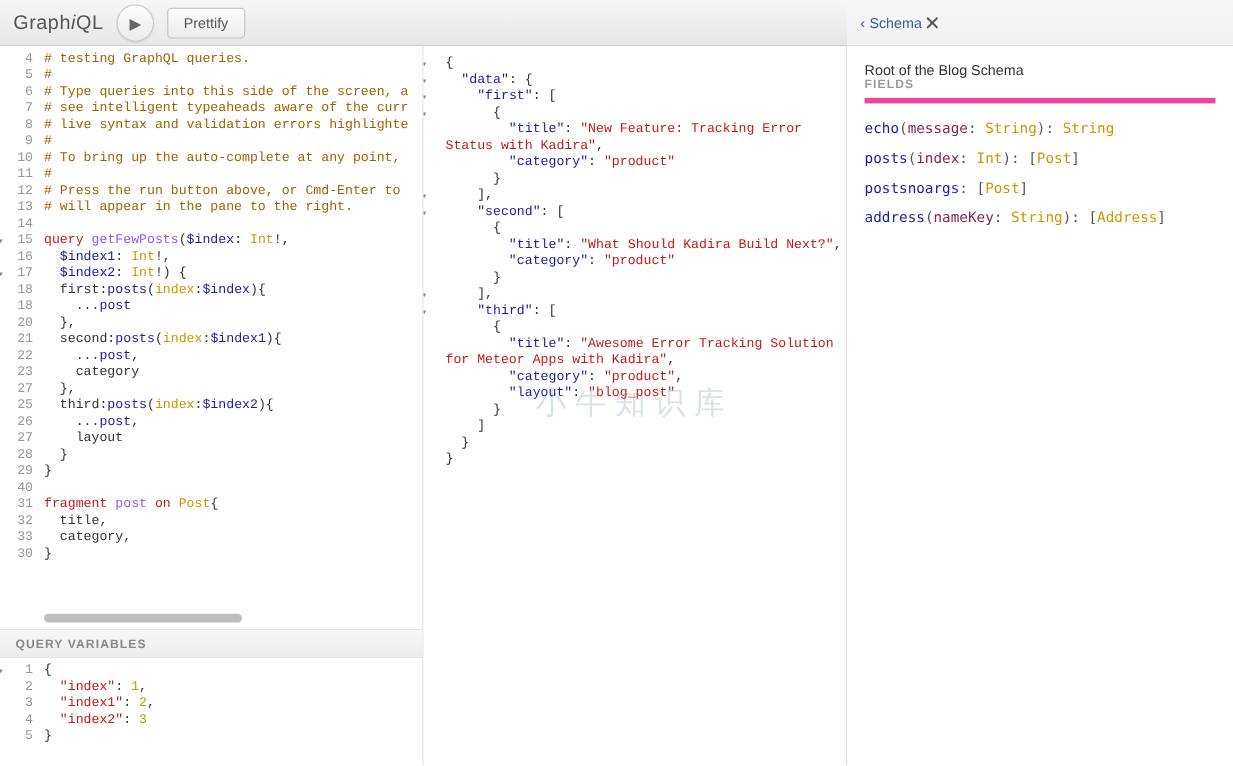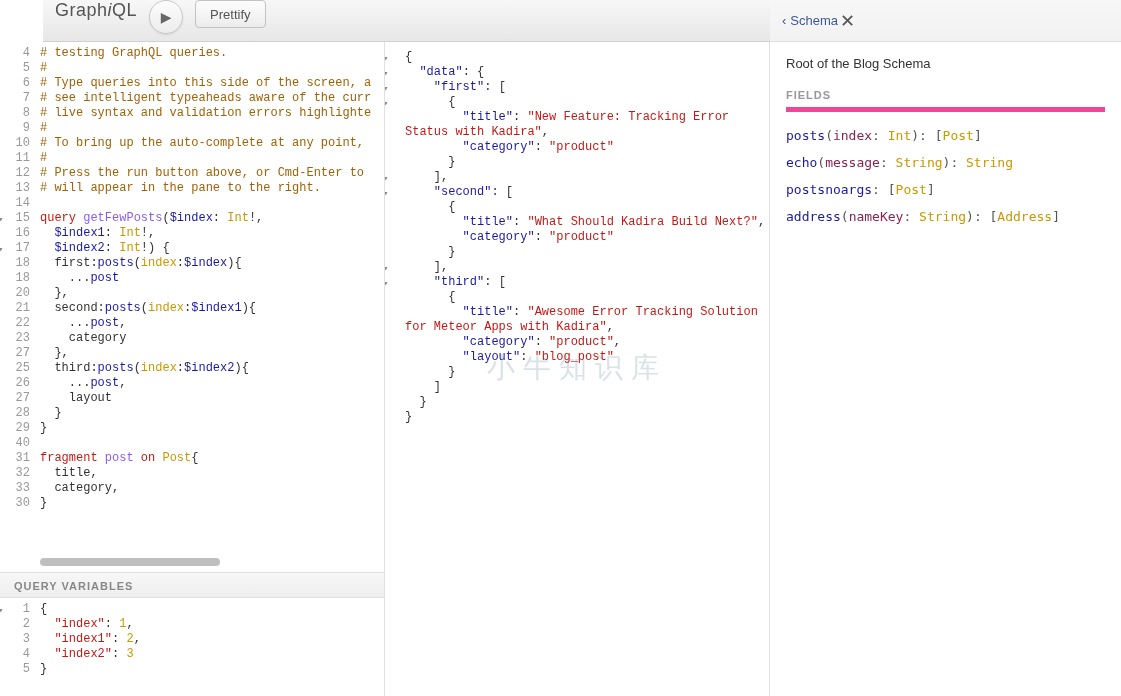--- a/index.html
+++ b/index.html
@@ -1,17 +1,17 @@
 <!DOCTYPE html>
 <html><head>
 <meta charset="utf-8">
 <style>
   * { box-sizing: border-box; margin: 0; padding: 0; }
   body { font-family: -apple-system, BlinkMacSystemFont, "Segoe UI", Helvetica, Arial, sans-serif; font-size: 13px; background: #fff; width: 1121px; height: 696px; overflow: hidden; display: flex; flex-direction: column; }
-  .topbar { height: 42px; background: linear-gradient(#f7f7f7,#e7e7e7); border-bottom: 1px solid #d0d0d0; display: flex; padding: 0 12px; gap: 12px; margin-left: 43px; }
+  .topbar { height: 42px; background: linear-gradient(#f7f7f7,#e7e7e7); border-bottom: 1px solid #d0d0d0; display: flex; align-items: center; padding: 0 12px; gap: 12px; }
   .logo { font-size: 18px; color: #555; letter-spacing: 0.5px; }
   .logo em { font-style: italic; }
   .run-btn { width: 34px; height: 34px; border-radius: 50%; border: 1px solid #c8c8c8; background: linear-gradient(#fdfdfd,#ececec); display:flex; align-items:center; justify-content:center; font-size:14px; color:#666; cursor:pointer; box-shadow:0 1px 2px rgba(0,0,0,0.1);}
   .prettify-btn { height: 28px; padding: 0 14px; border:1px solid #c2c2c2; border-radius:4px; background:linear-gradient(#fdfdfd,#ececec); font-size:13px; color:#555; cursor:pointer;}
   .main { flex:1; display:flex; min-height:0; }
   .left { width:385px; border-right:1px solid #e0e0e0; display:flex; flex-direction:column; background:#fff; }
   .editor { flex:1; overflow:auto; font-family: Consolas, Monaco, "Courier New", monospace; font-size:12px; line-height:15px; display:flex; position:relative;}
   .gutter { width:34px; text-align:right; color:#999; padding:4px 4px 4px 0; background:#fff; user-select:none; flex:none;}
   .gutter div { height:15px; position:relative;}
   .fold { position:absolute; left:-2px; top:2px; font-size:9px; color:#888; cursor:pointer;}
@@ -24,21 +24,21 @@
   .qv-body{flex:none; height:98px; overflow:auto; font-family: Consolas, Monaco, "Courier New", monospace; font-size:12px; line-height:15px; display:flex;}
   .center{flex:1; border-right:1px solid #e0e0e0; overflow:auto; font-family: Consolas, Monaco, "Courier New", monospace; font-size:12px; line-height:15px; padding:4px 0 4px 0; display:flex; position:relative;}
   .center .gutter{width:14px; text-align:center;}
   .j-key{color:#1a1aa6;} .j-str{color:#c41a16;} .j-punc{color:#333;}
   .right{width:351px; display:flex; flex-direction:column; background:#fff;}
   .doc-head{height:42px; border-bottom:1px solid #e0e0e0; display:flex; align-items:center; padding:0 12px; margin-top:-42px; background:linear-gradient(#f7f7f7,#f2f2f2);}
   .doc-back{color:#3B5998; font-size:13px; cursor:pointer; display:flex; align-items:center; gap:4px;}
   .doc-title{flex:1; text-align:center; font-weight:600; font-size:14px; color:#333;}
   .doc-close{font-size:18px; color:#555; cursor:pointer; padding:0 2px;}
   .doc-body{padding:14px 16px; font-size:13px; color:#555; overflow:auto;}
-  .doc-desc{margin-bottom:18px; color:#333;}
+  .doc-desc{color:#333;}
   .doc-section-label{font-size:11px; font-weight:600; letter-spacing:1px; color:#999; padding-bottom:6px; border-bottom:5px solid #ec4899; margin-bottom:10px;}
   .field-row{padding:6px 0; font-family: Consolas, Monaco, monospace; font-size:13px;}
   .f-name{color:#1a1aa6;} .f-arg{color:#8b2252;} .f-type{color:#ca9800;} .f-punc{color:#555;}
   .watermark{position:absolute; left:50%; top:50%; transform:translate(-50%,-50%); font-size:28px; color:rgba(100,140,160,0.25); pointer-events:none; letter-spacing:8px; white-space:nowrap;}
 </style>
 </head>
 <body>
 
 <div class="topbar">
   <div class="logo">
@@ -159,20 +159,20 @@
         <span>Schema</span>
       </div>
       <div class="doc-close">
         <span>✕</span>
       </div>
     </div>
     <div class="doc-body">
       <div class="doc-desc">Root of the Blog Schema</div>
       <div class="doc-section-label">FIELDS</div>
       <div id="field-list">
+          <div class="field-row"><span class="f-name">echo</span><span class="f-punc">(</span><span class="f-arg">message</span><span class="f-punc">: </span><span class="f-type">String</span><span class="f-punc">)</span><span class="f-punc">: </span><span class="f-type">String</span></div>
           <div class="field-row"><span class="f-name">posts</span><span class="f-punc">(</span><span class="f-arg">index</span><span class="f-punc">: </span><span class="f-type">Int</span><span class="f-punc">)</span><span class="f-punc">: </span><span class="f-punc">[</span><span class="f-type">Post</span><span class="f-punc">]</span></div>
-          <div class="field-row"><span class="f-name">echo</span><span class="f-punc">(</span><span class="f-arg">message</span><span class="f-punc">: </span><span class="f-type">String</span><span class="f-punc">)</span><span class="f-punc">: </span><span class="f-type">String</span></div>
           <div class="field-row"><span class="f-name">postsnoargs</span><span class="f-punc">: </span><span class="f-punc">[</span><span class="f-type">Post</span><span class="f-punc">]</span></div>
           <div class="field-row"><span class="f-name">address</span><span class="f-punc">(</span><span class="f-arg">nameKey</span><span class="f-punc">: </span><span class="f-type">String</span><span class="f-punc">)</span><span class="f-punc">: </span><span class="f-punc">[</span><span class="f-type">Address</span><span class="f-punc">]</span></div>
         </div>
     </div>
   </div>
 </div>
 
 </body></html>

